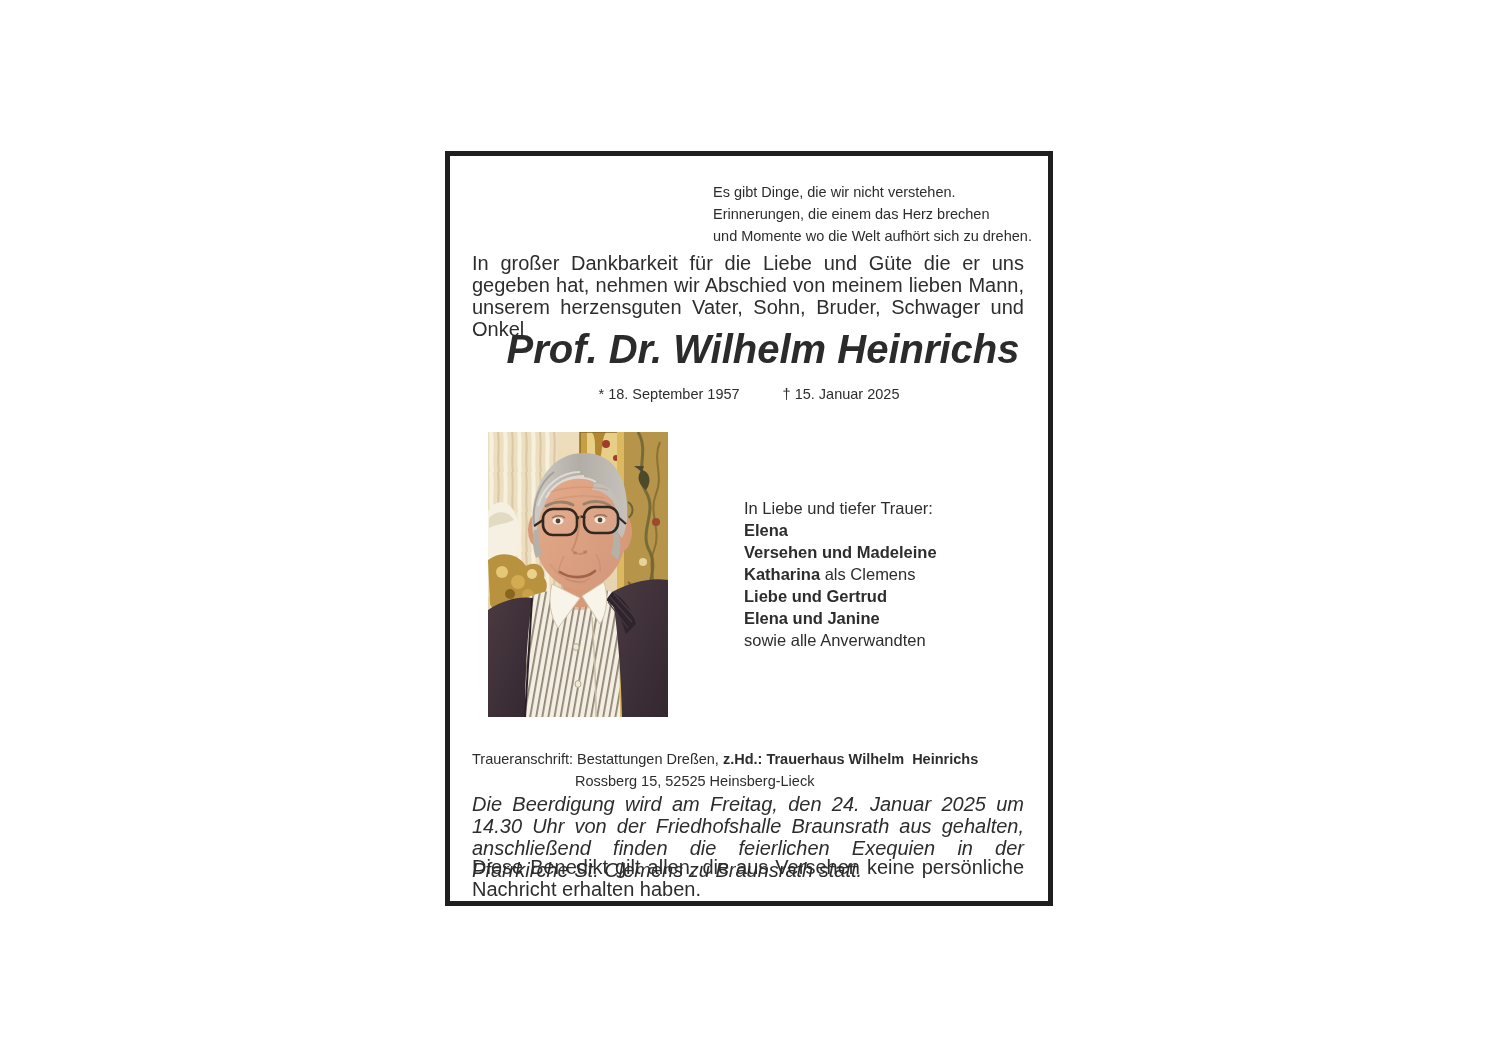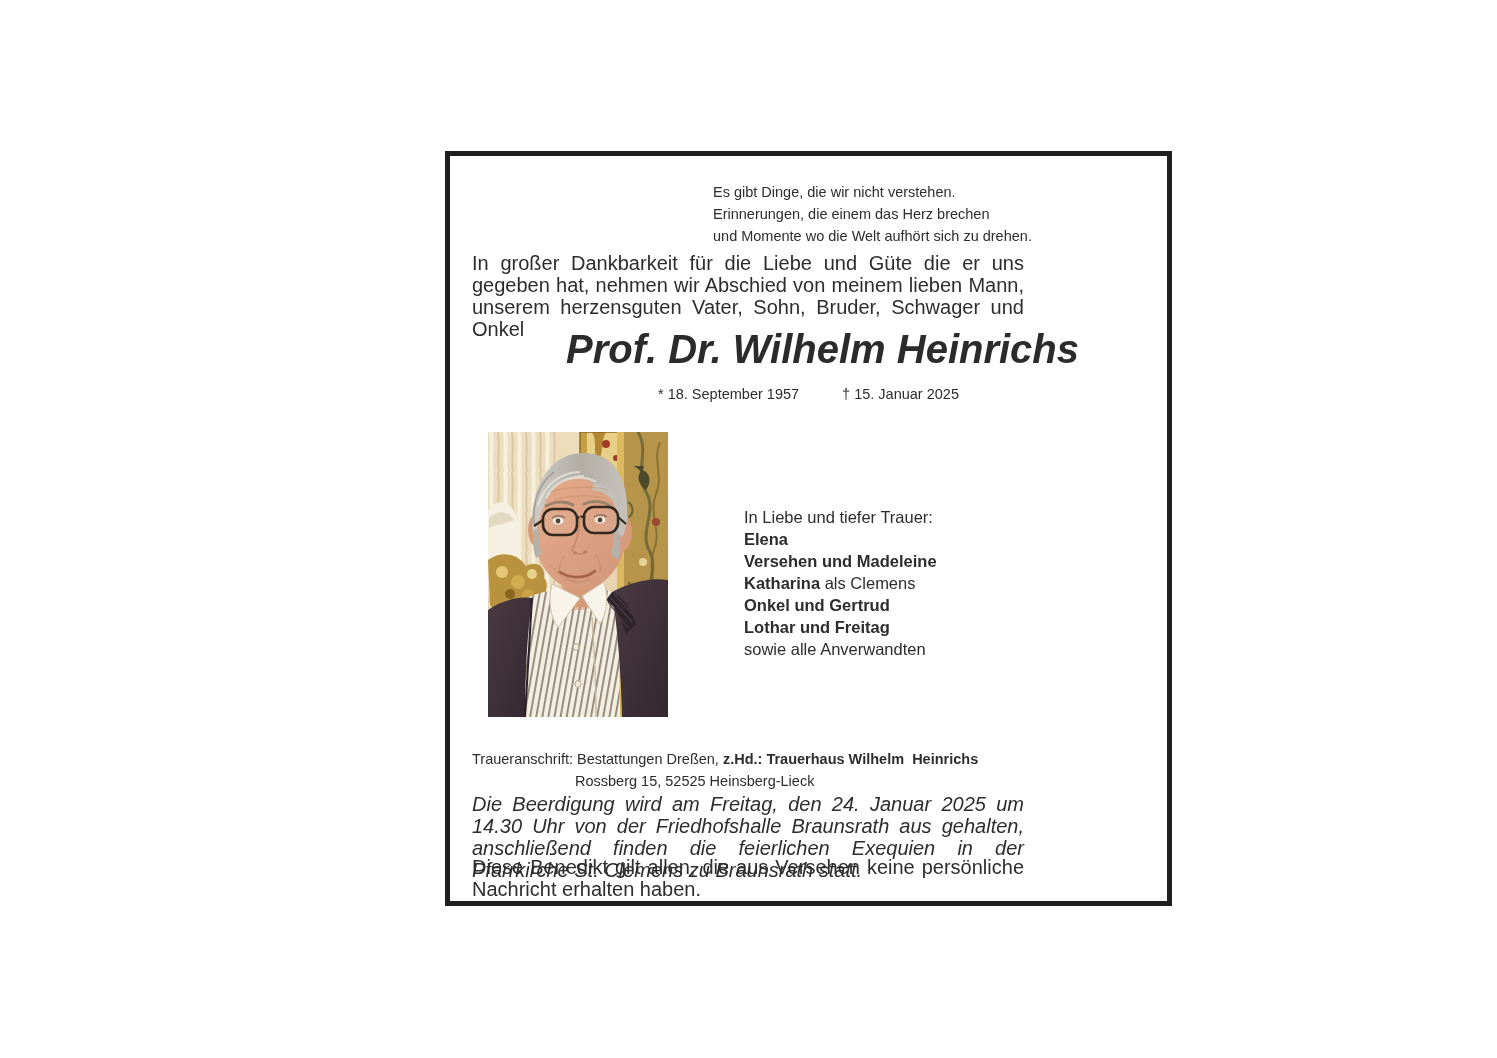--- a/index.html
+++ b/index.html
@@ -1,21 +1,21 @@
 <!DOCTYPE html>
 <html lang="de"><head>
 <meta charset="utf-8">
 <style>
   html,body{margin:0;padding:0;background:#ffffff;}
   .page{
     position:relative;width:1497px;height:1058px;background:#ffffff;
     font-family:"Liberation Sans",sans-serif;color:#2d2d2d;overflow:hidden;
   }
   .frame{
-    position:absolute;left:445px;top:151px;width:727px;height:755px;
+    position:absolute;left:445px;top:151px;width:608px;height:755px;
     border:5px solid #1f1f1f;background:#ffffff;box-sizing:border-box;
   }
   .frame *{box-sizing:border-box;}
   .quote{
     position:absolute;left:263px;top:25px;
     font-size:14.5px;line-height:22px;white-space:nowrap;
   }
   .para{
     position:absolute;left:22px;width:552px;margin:0;
     font-size:20px;line-height:22px;text-align:justify;text-justify:inter-word;
@@ -30,21 +30,21 @@
   .dates{
     position:absolute;left:0;right:0;top:227px;
     display:flex;justify-content:center;gap:43px;
     font-size:14.5px;line-height:22px;
   }
   .photo{
     position:absolute;left:38px;top:276px;width:180px;height:285px;overflow:hidden;
   }
   .photo svg{display:block;width:180px;height:285px;}
   .mourners{
-    position:absolute;left:294px;top:350px;
+    position:absolute;left:294px;top:341px;
     font-size:16.5px;line-height:22px;
   }
   .b{font-weight:bold;}
   .pre{white-space:pre-wrap;text-align:center;}
   .address{
     position:absolute;left:22px;top:592px;
     font-size:14.5px;line-height:22px;
   }
   .addr2{padding-left:103px;}
 </style>
@@ -174,22 +174,22 @@
           <path d="M78,147 C86,151 96,151 102,146" stroke="#c58b6d" stroke-width="1.6" fill="none" opacity="0.6"></path>
         </g>
       </svg>
     </div>
 
     <div class="mourners">
       <div>In Liebe und tiefer Trauer:</div>
       <div><span class="b">Elena</span><span></span></div>
       <div><span class="b">Versehen und Madeleine</span><span></span></div>
       <div><span class="b">Katharina</span><span> als Clemens</span></div>
-      <div><span class="b">Onkel und Gertrud</span><span></span></div>
-      <div><span class="b">Lothar und Freitag</span><span></span></div>
+      <div><span class="b">Liebe und Gertrud</span><span></span></div>
+      <div><span class="b">Elena und Janine</span><span></span></div>
       <div><span class="b"></span><span>sowie alle Anverwandten</span></div>
     </div>
 
     <div class="address">
       <div><span>Traueranschrift: Bestattungen Dreßen, </span><span class="b pre">z.Hd.: Trauerhaus Wilhelm  Heinrichs</span></div>
       <div class="addr2">Rossberg 15, 52525 Heinsberg-Lieck</div>
     </div>
 
     <p class="para funeral">Die Beerdigung wird am Freitag, den 24. Januar 2025 um 14.30 Uhr von der Friedhofshalle Braunsrath aus gehalten, anschließend finden die feierlichen Exequien in der Pfarrkirche St. Clemens zu Braunsrath statt.</p>
 

